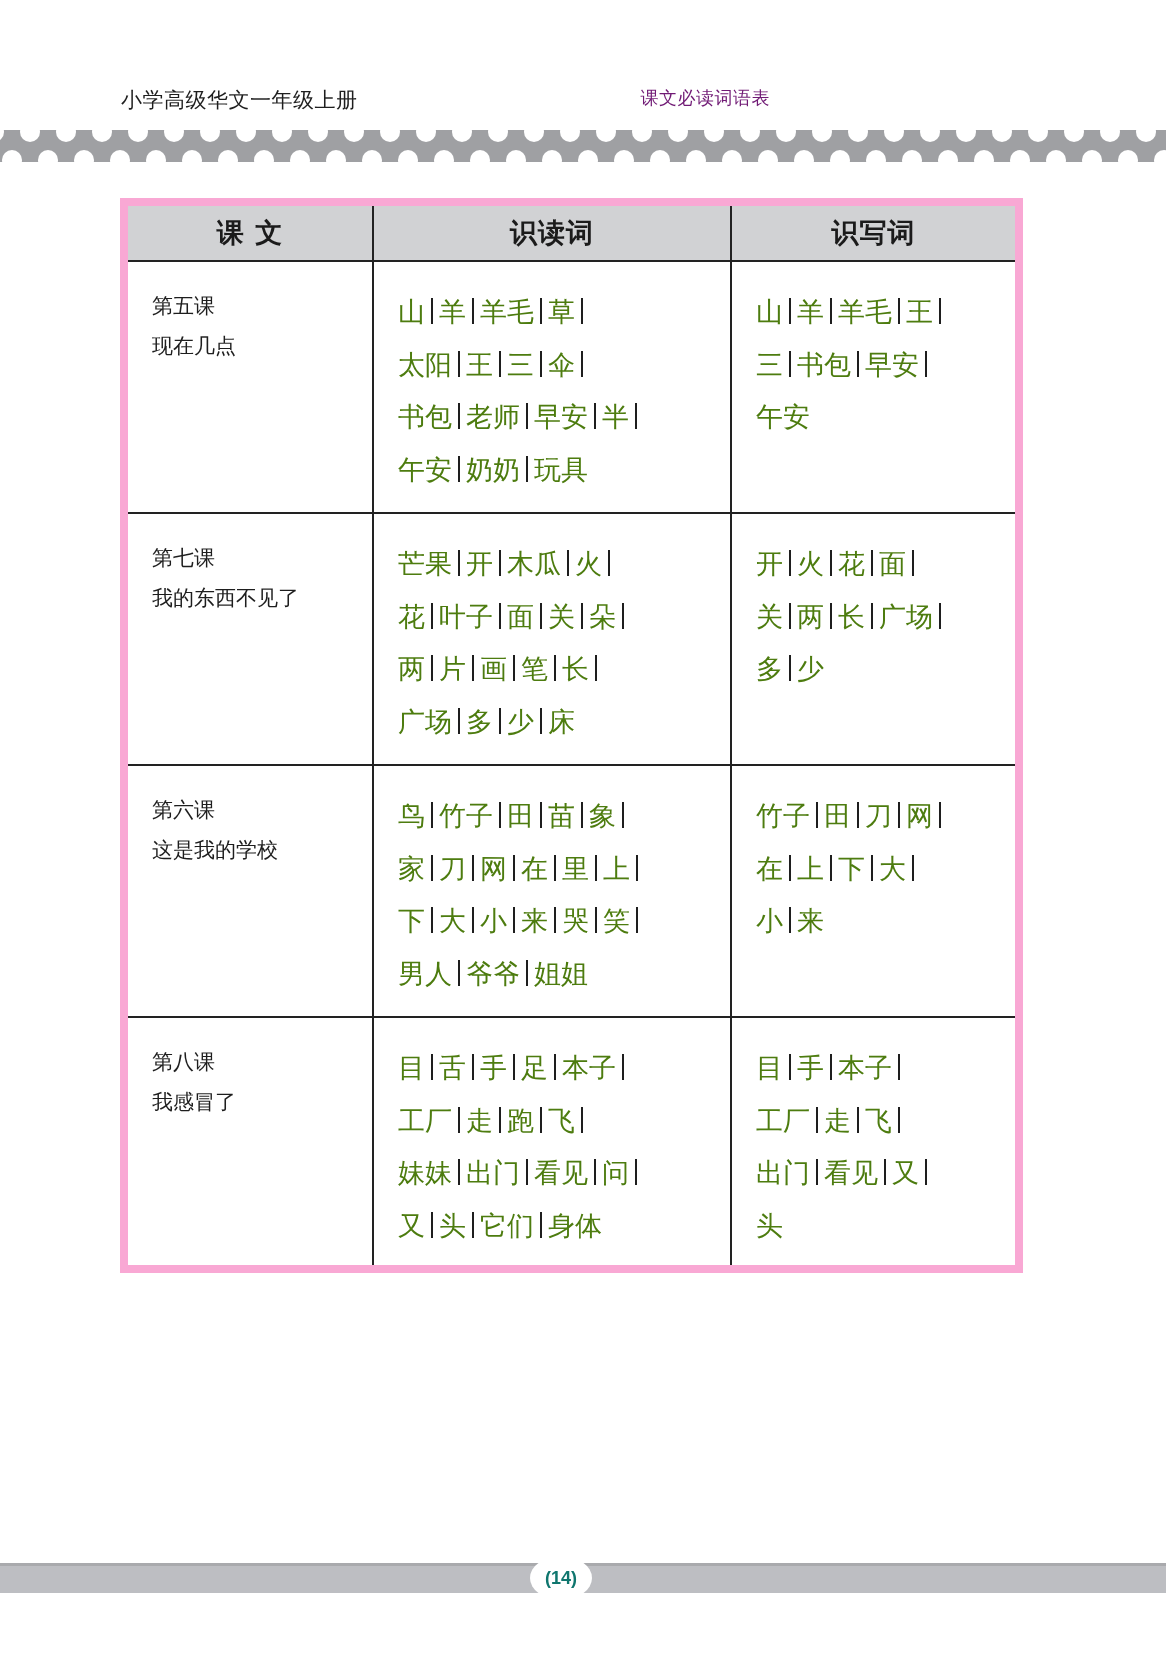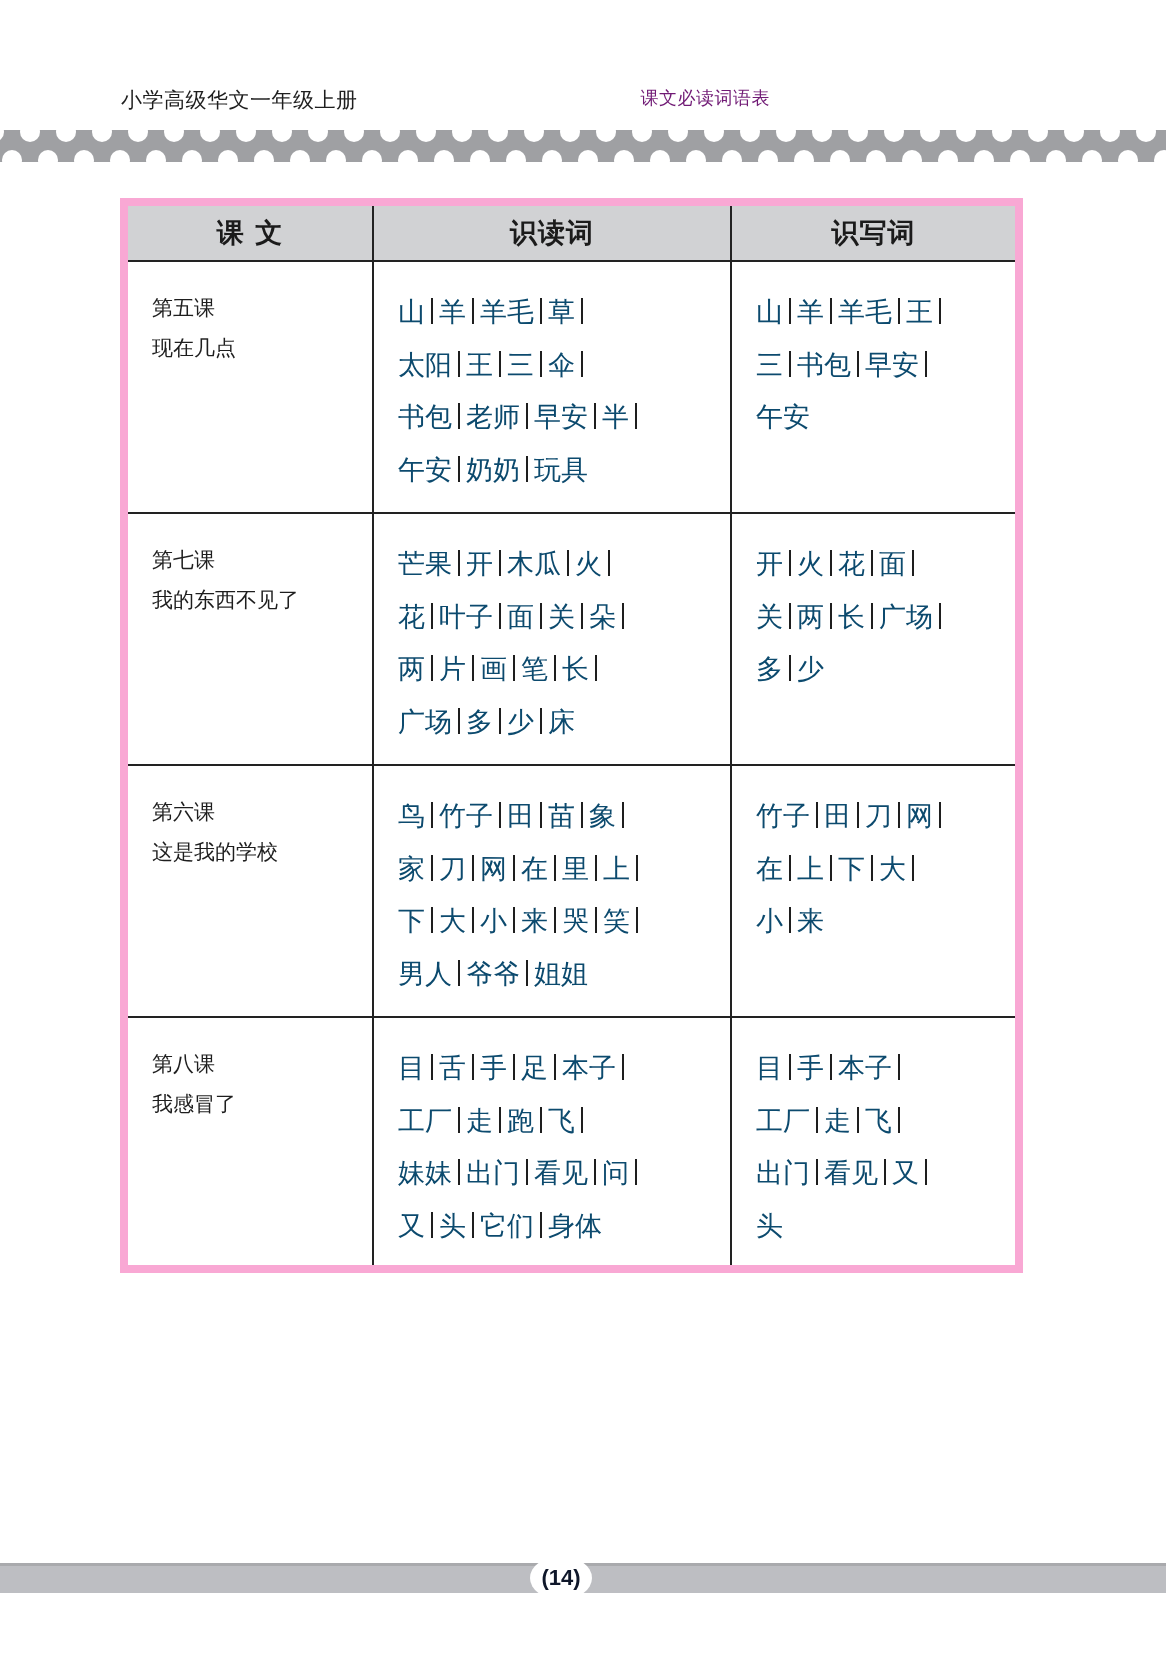--- a/index.html
+++ b/index.html
@@ -21,33 +21,33 @@
   .vocab-table thead th {
     height: 59px; background: #d1d2d4; font-weight: bold; font-size: 27px; text-align: center;
     font-family: "DejaVu Sans", sans-serif; color: #1b1b1b; letter-spacing: 1px;
   }
   .col-lesson { width: 249px; }
   .col-read { width: 358px; }
   .col-write { width: 288px; }
   .vocab-table tbody td { height: 252px; vertical-align: top; }
 
   .lesson-cell { padding: 26px 0 0 24px; }
-  .lesson-num, .lesson-title { display: block; font-size: 21px; line-height: 40px; color: #1e1e1e; font-family: Liberation Sans, sans-serif; }
+  .lesson-num, .lesson-title { display: block; font-size: 21px; line-height: 40px; color: #1e1e1e; font-family: Liberation Mono, monospace; }
 
   .words-cell { padding: 24px 0 0 24px; }
-  .words-line { display: block; font-family: "DejaVu Serif", "Liberation Serif", serif; font-size: 27px; line-height: 52.5px; color: #0c4a6e; white-space: nowrap; }
+  .words-line { display: block; font-family: "DejaVu Serif", "Liberation Serif", serif; font-size: 27px; line-height: 52.5px; color: #4d7c0f; white-space: nowrap; }
   .word { display: inline; }
   .sep { display: inline-block; width: 2px; height: 26px; background: #1e1e1e; margin: 0 6px; vertical-align: -3px; }
 
   .footer-band { position: absolute; left: 0; top: 1563px; width: 1166px; height: 30px; background: #bdbec2; border-top: 3px solid #a9aaad; }
   .page-num-pill {
     position: absolute; left: 530px; top: 1556px; width: 62px; height: 44px;
     background: #ffffff; border-radius: 50%; display: flex; align-items: center; justify-content: center;
   }
-  .page-num { font-family: "Liberation Sans", sans-serif; font-weight: bold; font-size: 22px; color: #0f172a; }
+  .page-num { font-family: "Liberation Sans", sans-serif; font-weight: bold; font-size: 18px; color: #0f766e; }
 </style>
 </head>
 <body>
 
 <div class="running-header">
   <div class="header-left">小学高级华文一年级上册</div>
   <div class="header-right">课文必读词语表</div>
 </div>
 
 <svg class="scallop-band" width="1166" height="32" viewBox="0 0 1166 32">

